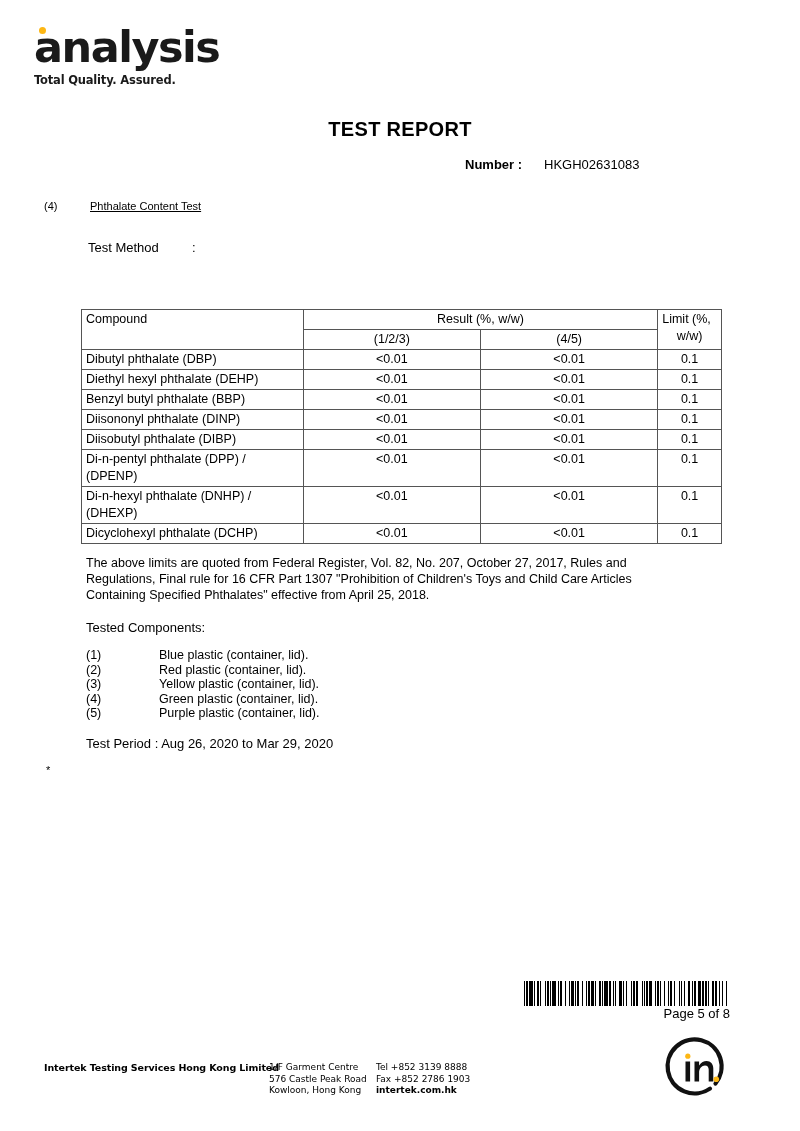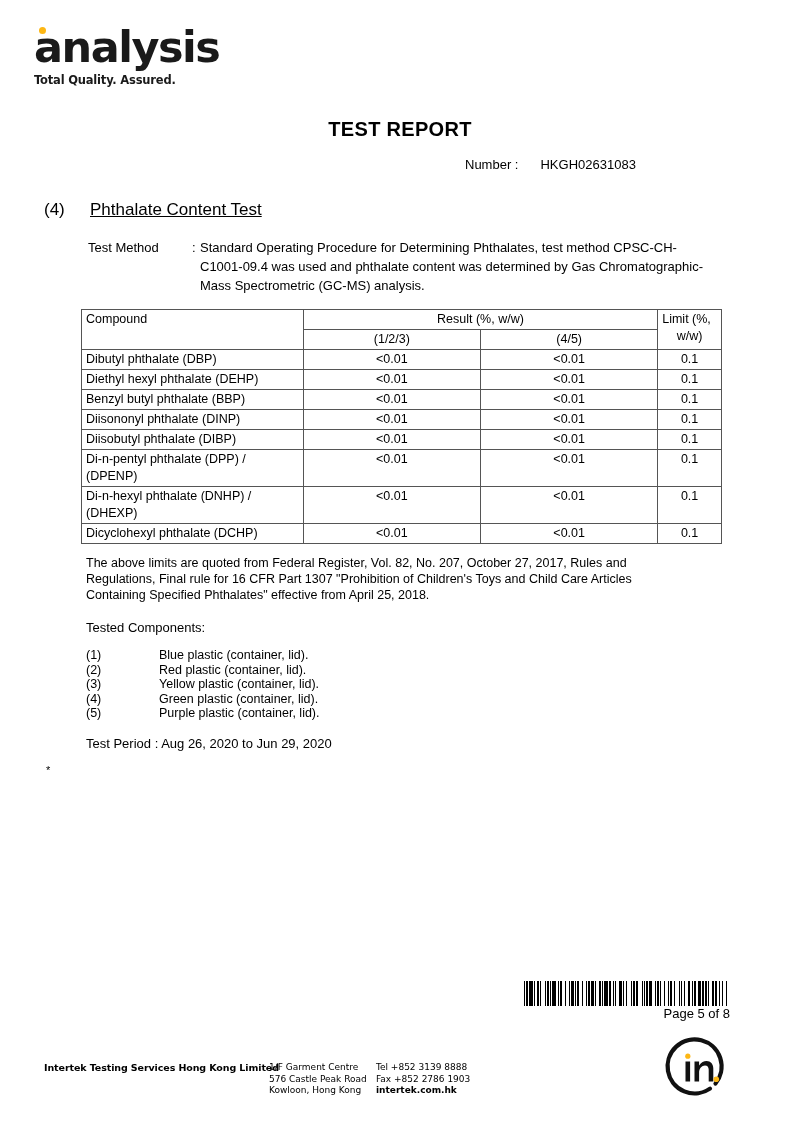--- a/index.html
+++ b/index.html
@@ -61,28 +61,28 @@
     font-weight: bold;
     letter-spacing: 0.3px;
   }
   .number-line {
     position: absolute;
     left: 465px;
     top: 157px;
     font-size: 13px;
     white-space: nowrap;
   }
-  .number-line .num-label { margin-right: 22px; }
+  .number-line .num-label { margin-right: 22px; font-weight: bold; }
 
   
   .section-head {
     position: absolute;
     left: 44px;
     top: 200px;
-    font-size: 17px;
+    font-size: 11px;
   }
   .section-num {
     display: inline-block;
     width: 46px;
   }
   .section-title {
     text-decoration: underline;
   }
 
   
@@ -275,21 +275,20 @@
   <span class="num-label">Number :</span><span>HKGH02631083</span>
 </div>
 
 <div class="section-head">
   <span class="section-num">(4)</span><span class="section-title">Phthalate Content Test</span>
 </div>
 
 <div class="method-wrap">
   <span class="method-label">Test Method</span>
   <span class="method-colon">:</span>
-  <div class="method-text">Standard Operating Procedure for Determining Phthalates, test method CPSC-CH-C1001-09.4 was used and phthalate content was determined by Gas Chromatographic-Mass Spectrometric (GC-MS) analysis.</div>
 </div>
 
 <table class="result-table">
   <thead>
     <tr>
       <th class="col-compound" rowspan="2">Compound</th>
       <th class="th-result" colspan="2">Result (%, w/w)</th>
       <th class="col-limit th-limit" rowspan="2">
         <span>Limit (%,</span>
         <span class="lim2">w/w)</span>
@@ -367,21 +366,21 @@
   </div>
   <div class="row">
     <span class="idx">(4)</span><span>Green plastic (container, lid).</span>
   </div>
   <div class="row">
     <span class="idx">(5)</span><span>Purple plastic (container, lid).</span>
   </div>
 </div>
 
 <div class="dates">
-  <div>Test Period : Aug 26, 2020 to Jun 29, 2020</div>
+  <div>Test Period : Aug 26, 2020 to Mar 29, 2020</div>
 </div>
 
 <div class="aster-rule">*</div>
 
 <div class="barcode-wrap">
     <i style="width:1.28px"></i>
     <i style="width:1.28px;background:#fff"></i>
     <i style="width:2.56px"></i>
     <i style="width:1.28px;background:#fff"></i>
     <i style="width:3.84px"></i>

